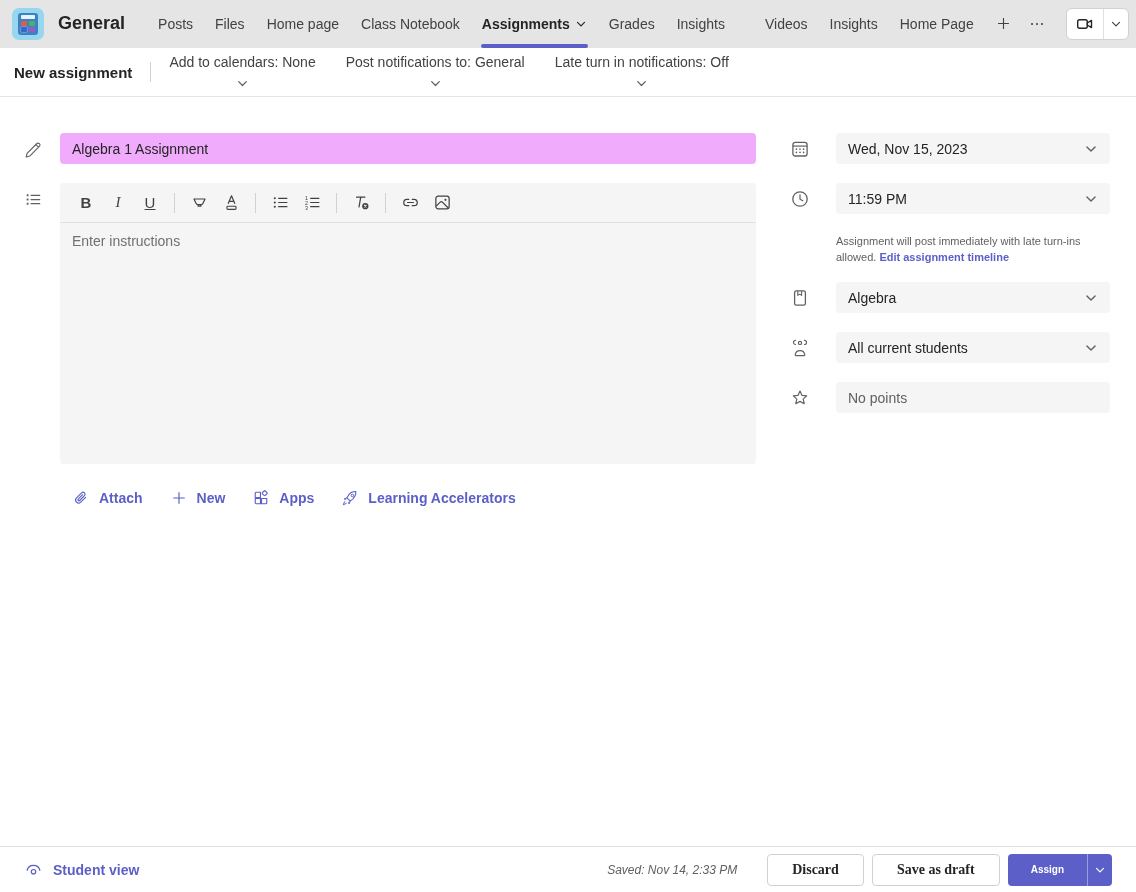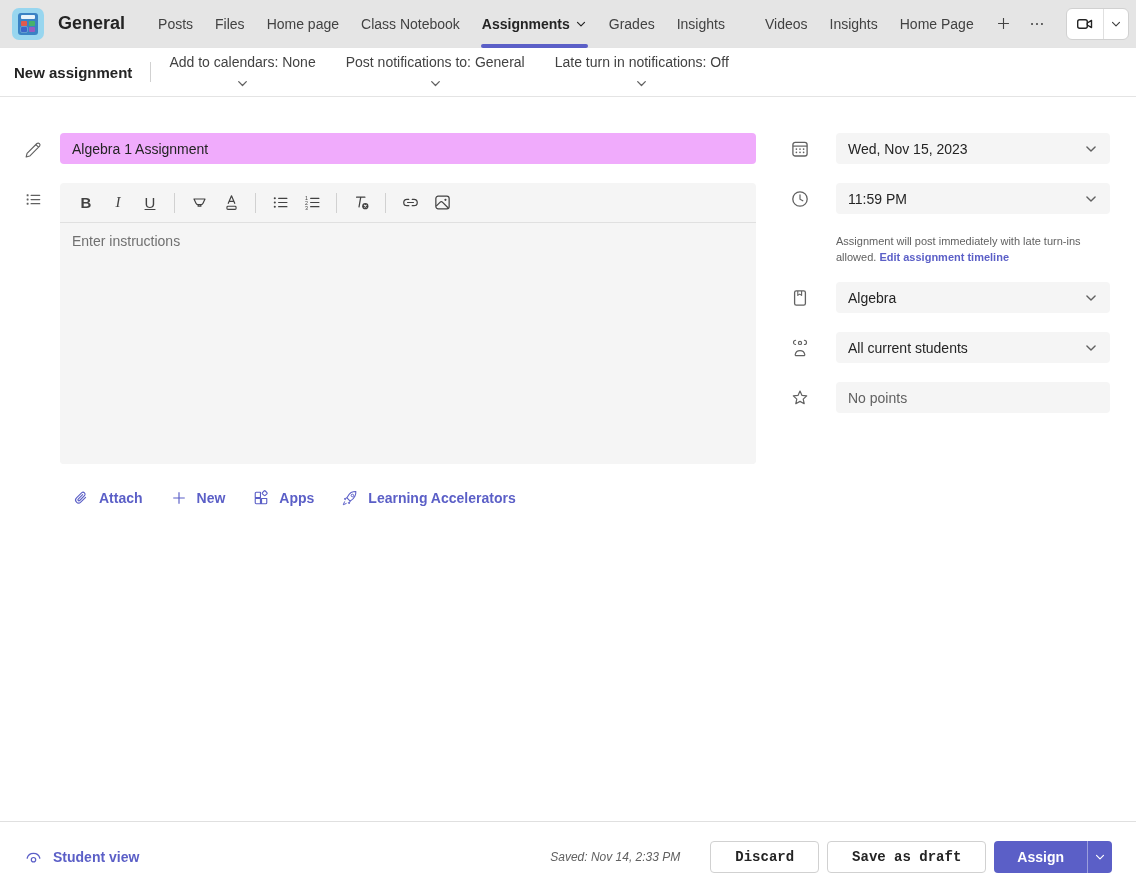--- a/index.html
+++ b/index.html
@@ -111,35 +111,35 @@
     padding:0 12px; font-size:14px; font-family:inherit; outline:none;
   }
   .d-input::placeholder { color:#616161; }
   .note { margin:4px 0 17px 46px; width:274px; font-size:11px; line-height:16px; color:#616161; }
   .note a { color:#5b5fc7; font-weight:700; text-decoration:none; cursor:pointer; }
   .link-row { margin-bottom:23px; margin-top:4px; }
   .d-link { color:#5b5fc7; font-weight:700; font-size:14px; background:none; border:none; cursor:pointer; font-family:inherit; }
 
   
   .footer {
-    position:absolute; left:0; right:0; bottom:0; height:71px; background:#fff;
+    position:absolute; left:0; right:0; bottom:0; height:46px; background:#fff;
     border-top:1px solid #e0e0e0; display:flex; align-items:center; padding:0 24px;
   }
   .student-view {
     display:flex; align-items:center; gap:10px; color:#5b5fc7; font-weight:700; font-size:14px;
     background:none; border:none; cursor:pointer; font-family:inherit;
   }
   .saved { margin-left:auto; margin-right:22px; font-size:12px; font-style:italic; color:#616161; }
   .btn {
     height:32px; padding:0 24px; margin-left:8px; border:1px solid #d1d1d1; border-radius:4px;
-    background:#fff; font-size:14px; font-weight:700; color:#242424; cursor:pointer; font-family:Liberation Mono, monospace;
+    background:#fff; font-size:14px; font-weight:700; color:#242424; cursor:pointer; font-family:Liberation Serif, serif;
   }
   .assign-split { display:flex; margin-left:8px; border-radius:4px; overflow:hidden; height:32px; }
   .assign-main {
-    background:#5b5fc7; color:#fff; border:none; font-weight:700; font-size:14px;
+    background:#5b5fc7; color:#fff; border:none; font-weight:700; font-size:10px;
     padding:0 23px; cursor:pointer; font-family:inherit;
   }
   .assign-caret {
     width:25px; background:#5b5fc7; border:none; border-left:1px solid rgba(255,255,255,.4);
     color:#fff; display:flex; align-items:center; justify-content:center; cursor:pointer;
   }
 </style>
 </head>
 <body>
 

